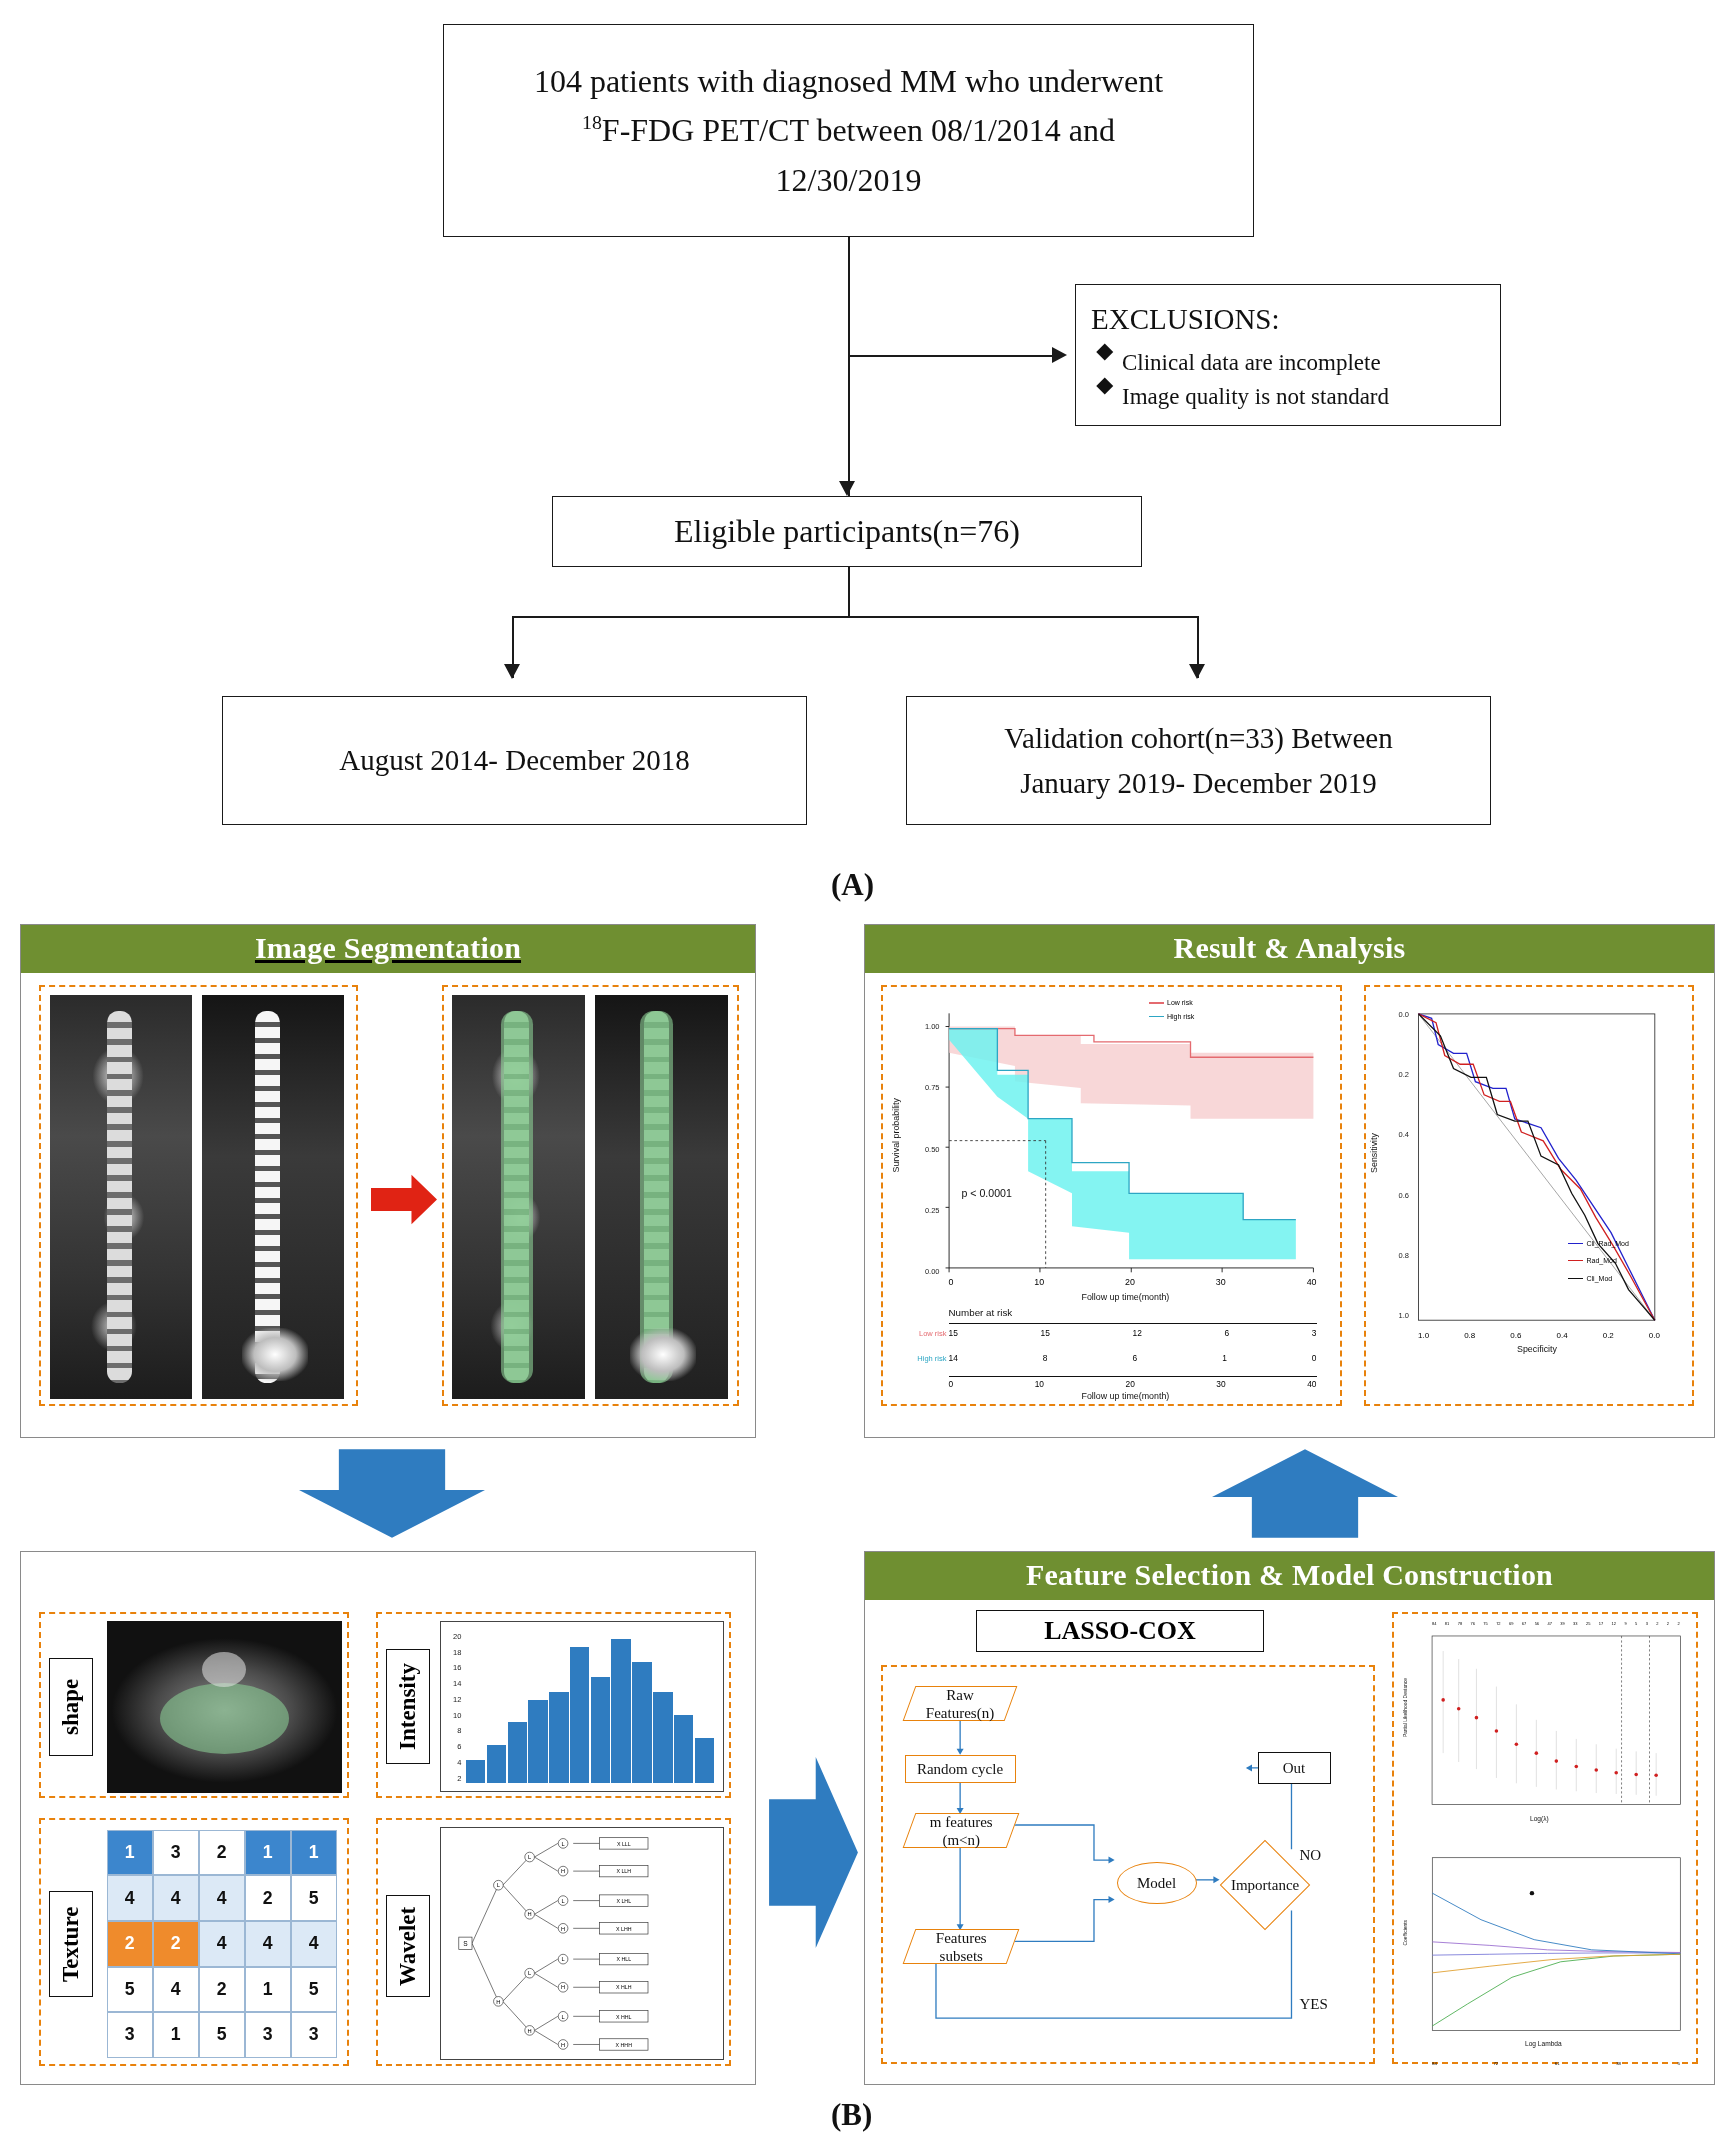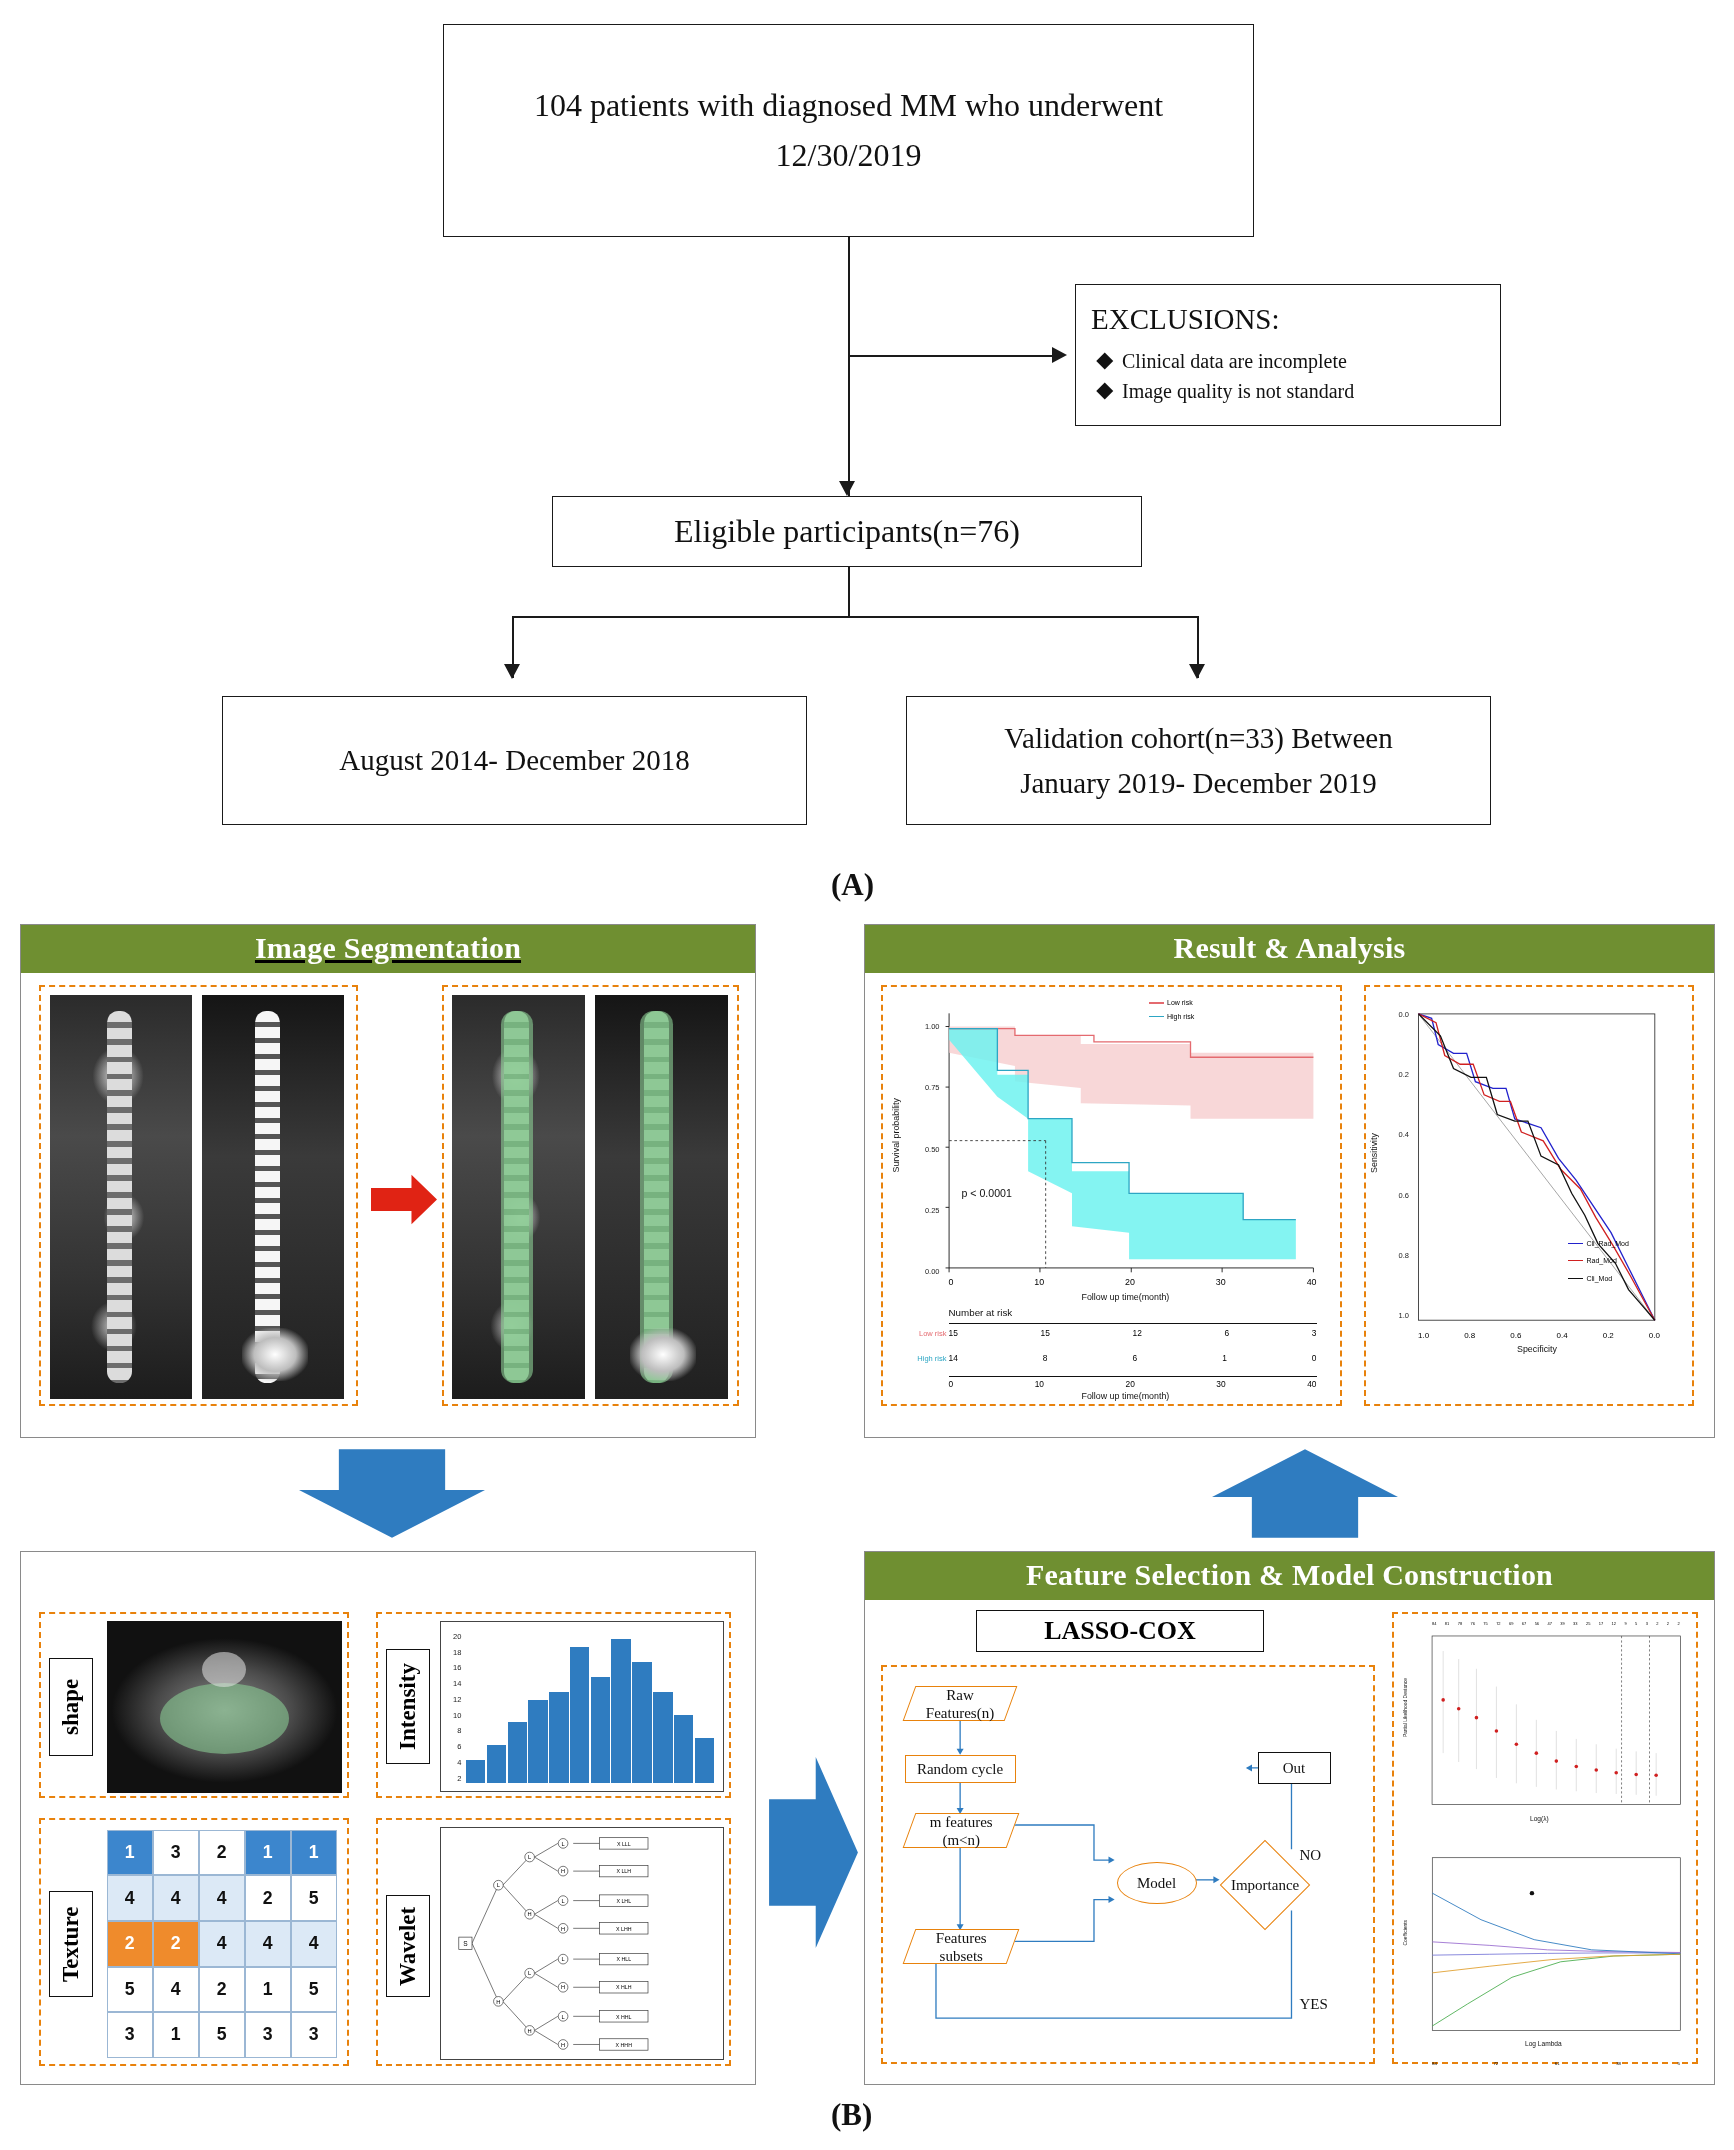--- a/index.html
+++ b/index.html
@@ -48,24 +48,23 @@
     align-items: flex-start; justify-content: flex-start;
     padding: 11.5px 0 0 15px;
     font-size: 27.5px;
   }
   #box-excl .hdr { font-size: 29px; margin-bottom: 4.4px; }
   #box-excl ul {
     list-style: none; margin: 0; padding: 0 0 0 8px;
     text-align: left;
   }
   #box-excl li {
-    font-size: 20px;
+    font-size: 23px;
     line-height: 1.5;
     display: flex;
-    align-items: center;
   }
   #box-excl li .dia {
     display: inline-block;
     width: 11.5px; height: 11.5px;
     background: #111;
     transform: rotate(45deg);
     margin-right: 11.5px;
     flex: 0 0 auto;
   }
   #box-elig {
@@ -289,20 +288,21 @@
   }
   .legend-line i { display: inline-block; width: 15px; height: 1.3px; }
 </style>
 </head>
 <body>
 
 <div id="panel-a">
 
   <div class="fbox" id="box-top">
     <span class="ln">104 patients with diagnosed MM who underwent</span>
+    <span class="ln"><sup>18</sup><span>F-FDG PET/CT between 08/1/2014 and</span></span>
     <span class="ln">12/30/2019</span>
   </div>
 
   <div class="line vline" style="left:848px; top:237px; height:259px;"></div>
   <div class="arrow-down" style="left:839px; top:481px;"></div>
 
   <div class="line hline" style="left:848px; top:355px; width:204px;"></div>
   <div class="arrow-right" style="left:1052px; top:347px;"></div>
 
   <div class="fbox" id="box-excl">

